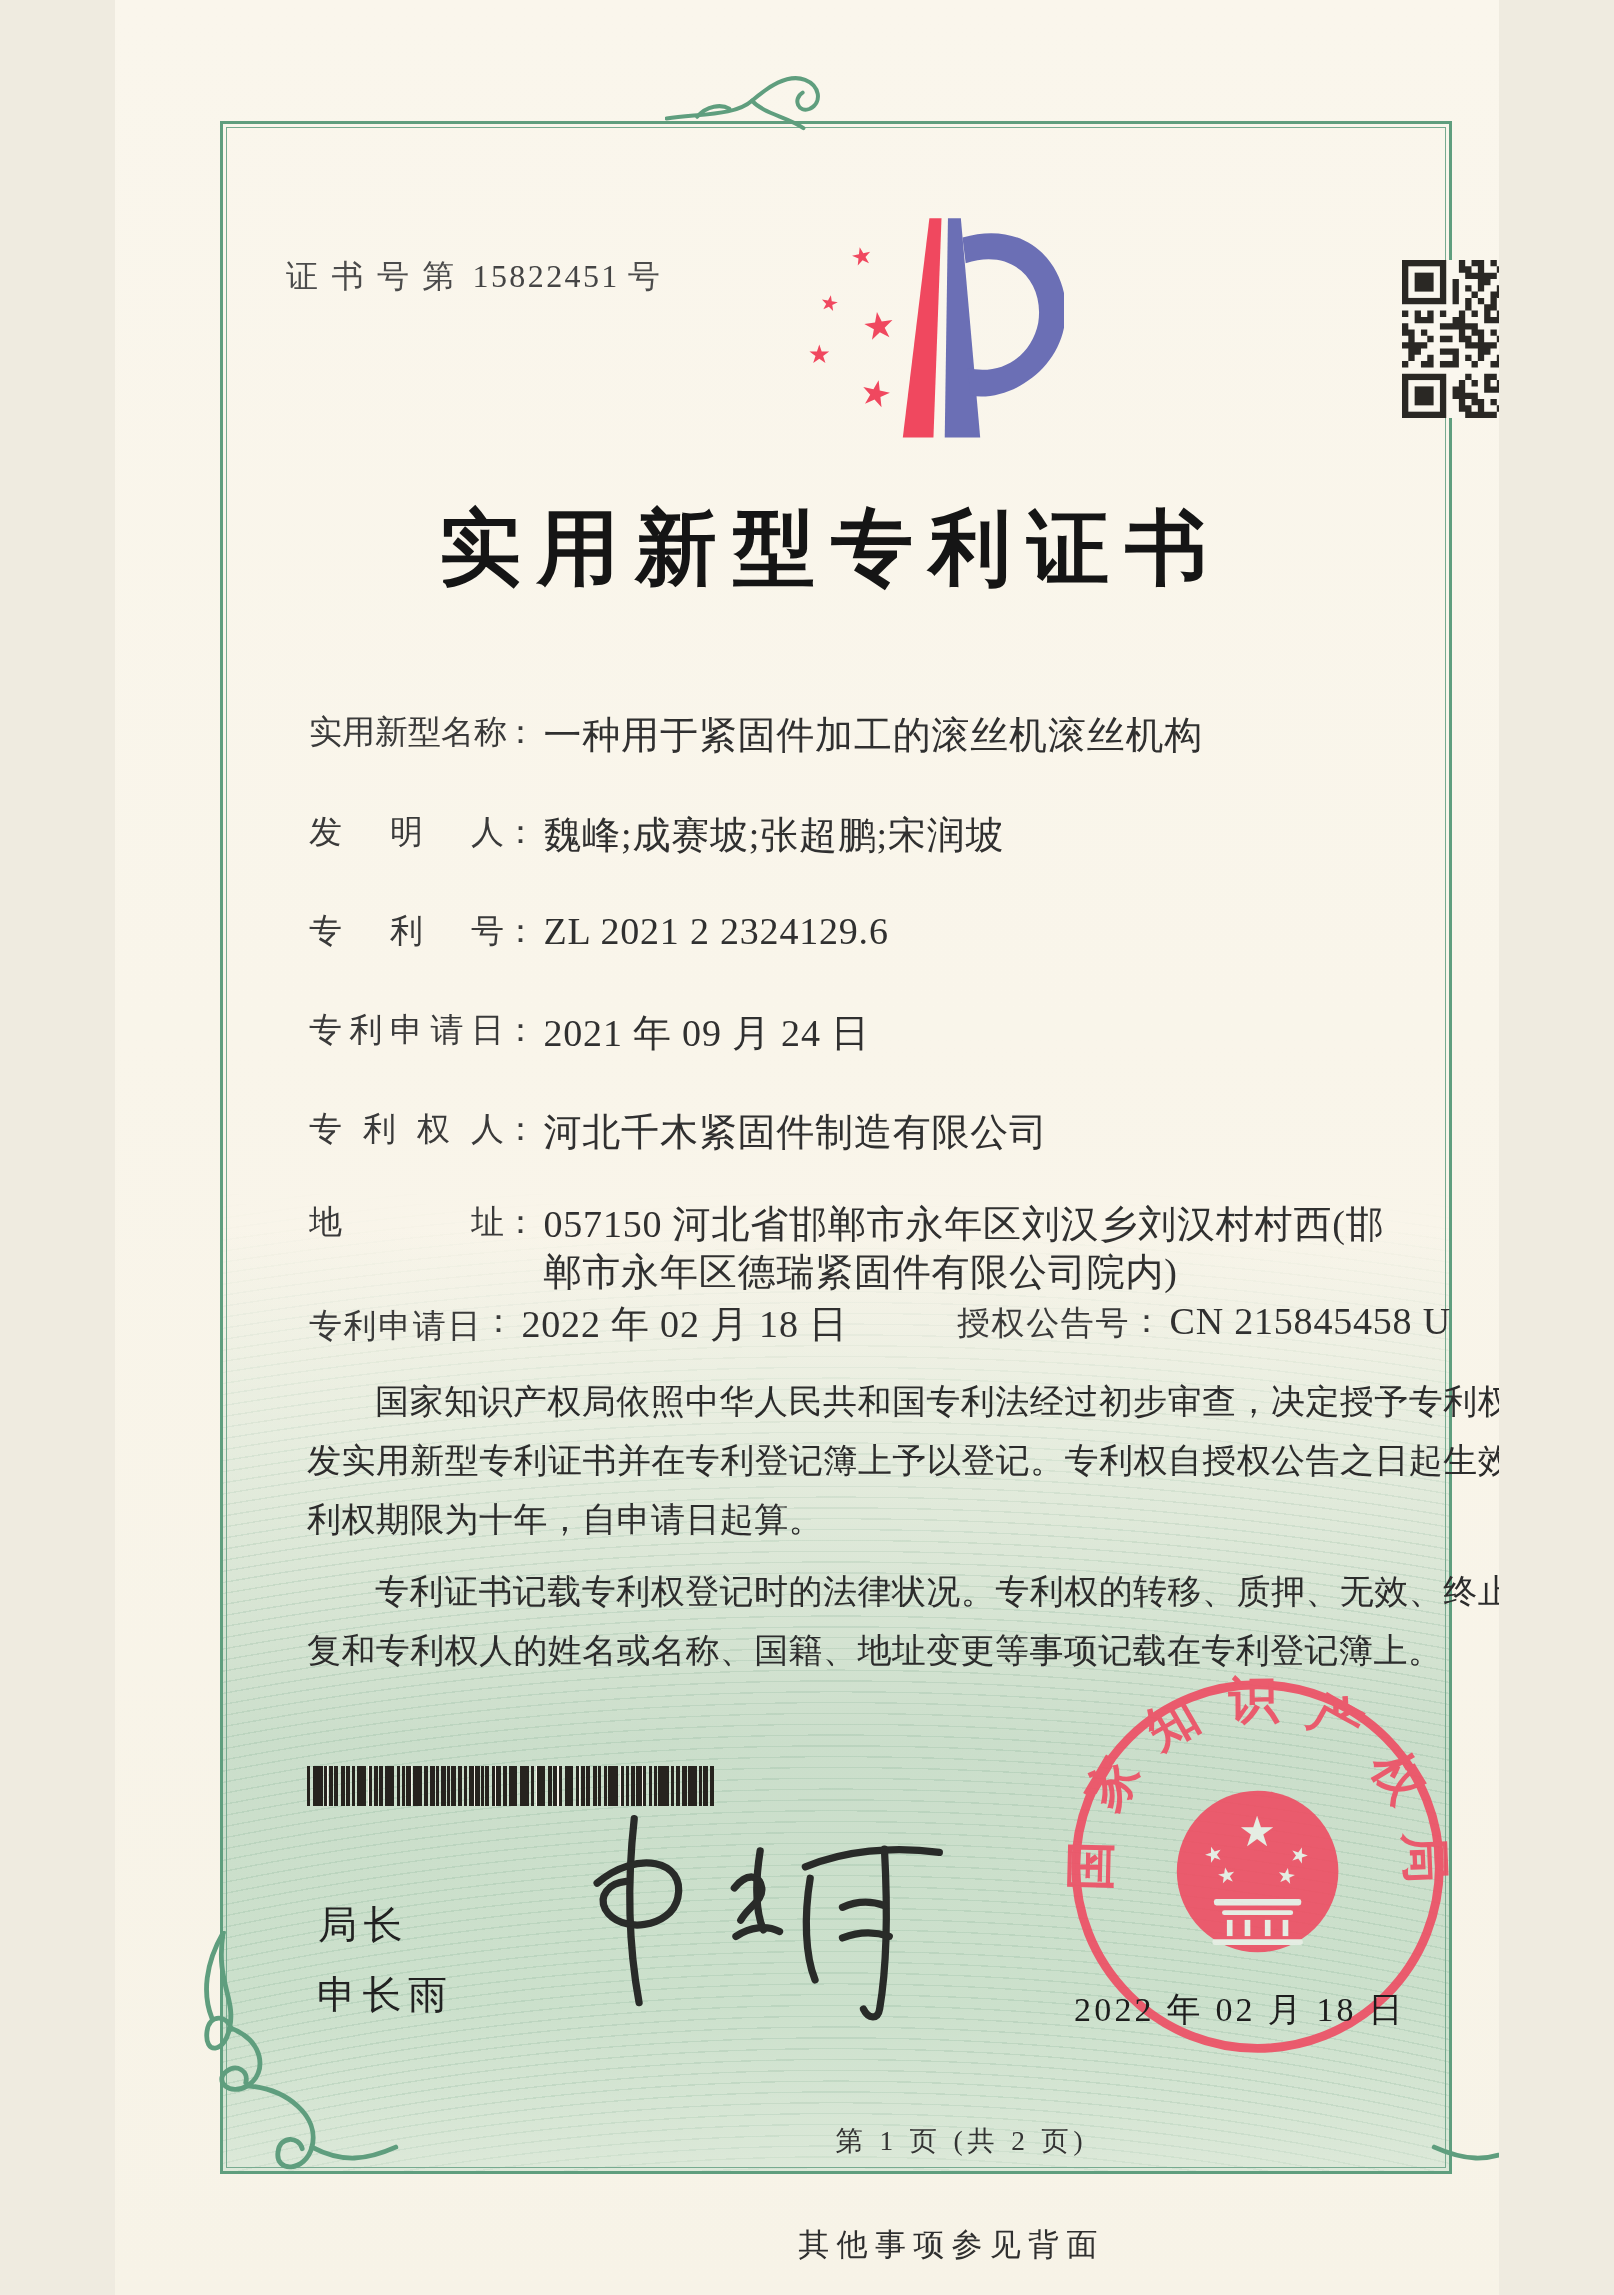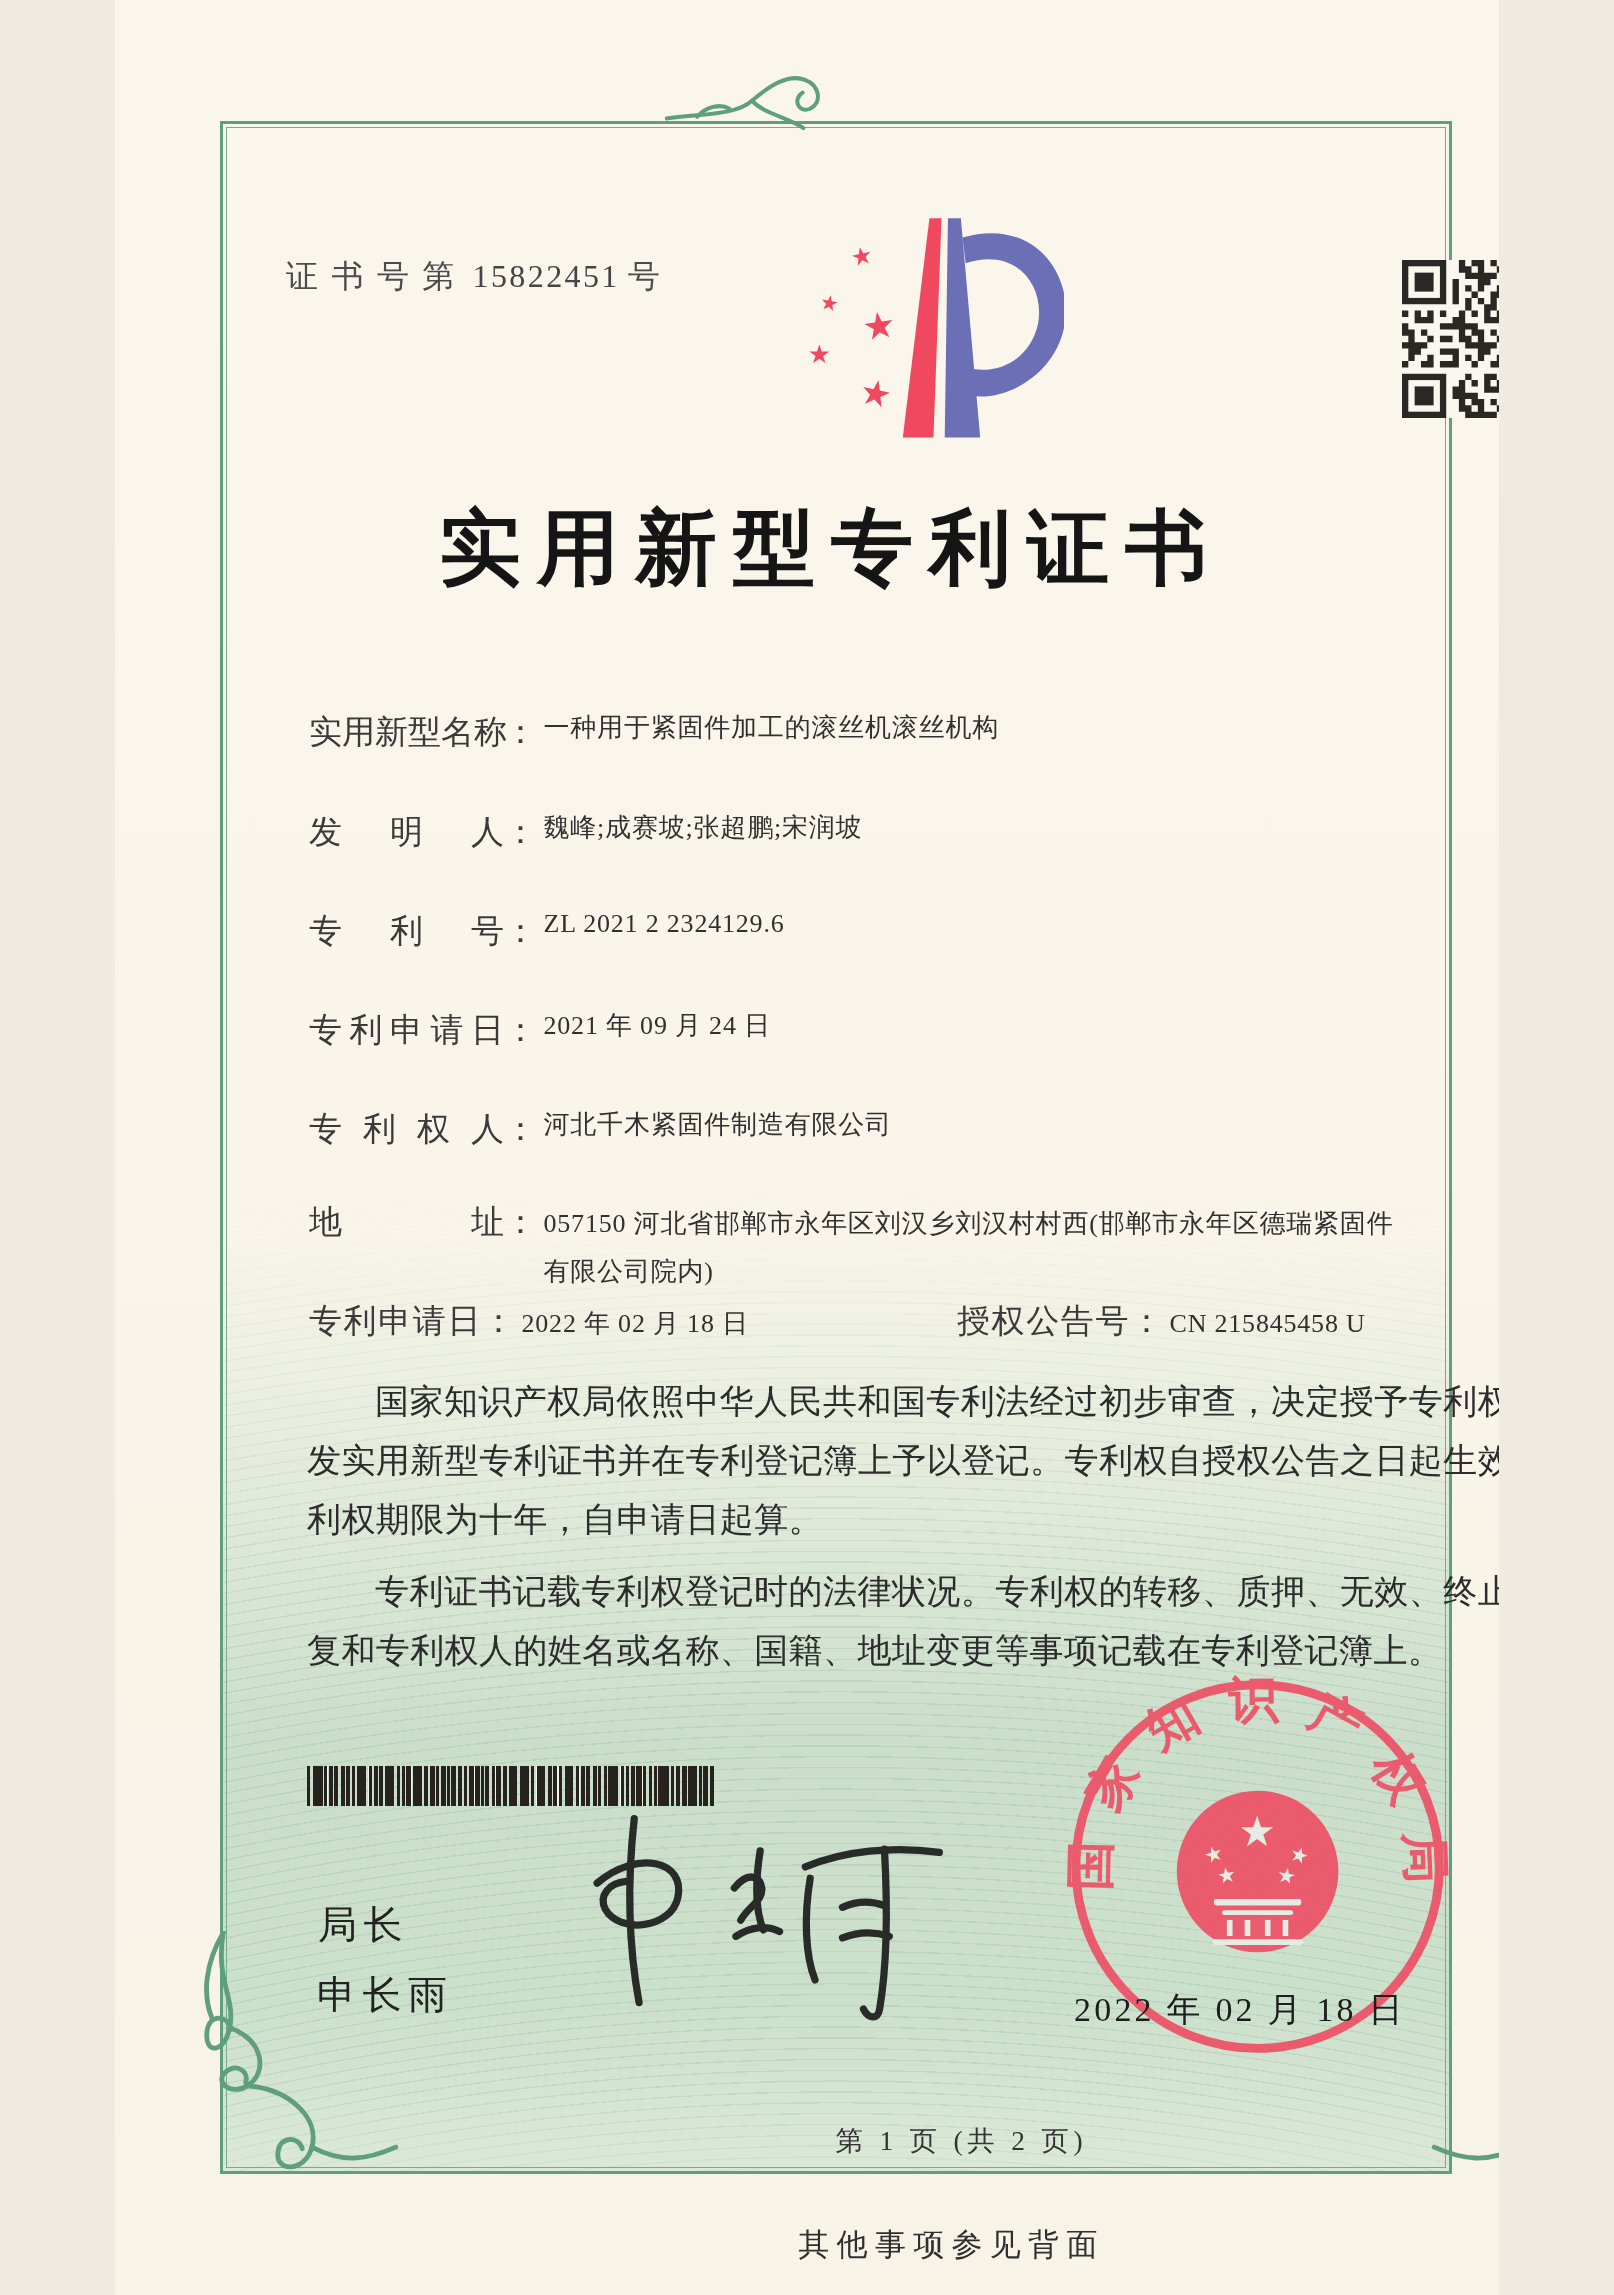--- a/index.html
+++ b/index.html
@@ -31,21 +31,21 @@
   .qr{position:absolute;left:1287px;top:260px;z-index:2;}
   .doc-title{position:absolute;left:105px;right:57px;top:494px;z-index:2;text-align:center;
     font-size:82px;font-weight:700;letter-spacing:16px;color:#151515;}
 
   
   .fields{position:absolute;left:194px;top:0;width:1275px;z-index:2;color:#333;}
   .frow{position:absolute;white-space:nowrap;}
   .fl{display:inline-block;width:195px;font-size:33px;color:#3a3a3a;
       text-align:justify;text-align-last:justify;text-justify:inter-character;vertical-align:top;}
   .fcolon{font-size:33px;color:#3a3a3a;vertical-align:top;}
-  .fv{font-size:26px;color:#303030;margin-left:6.5px;letter-spacing:0.8px;font-family:Liberation Serif, serif;}
+  .fv{font-size:38px;color:#303030;margin-left:6.5px;letter-spacing:0.8px;font-family:Liberation Serif, serif;}
   .frow.addr{white-space:normal;display:flex;justify-content:space-between;}
   .frow.addr .fv{width:872px;line-height:48px;}
   .fl-plain{font-size:33px;letter-spacing:1.6px;color:#3a3a3a;}
   .grant2{position:absolute;left:648px;top:0;white-space:nowrap;}
 
   
   .body-text{position:absolute;left:192px;top:1372px;width:1274px;z-index:2;}
   .body-text p{margin:0 0 13px 0;font-size:34px;line-height:59px;color:#2c2c2c;
     text-align:justify;text-justify:inter-ideograph;text-indent:68px;letter-spacing:0.4px;}
 

